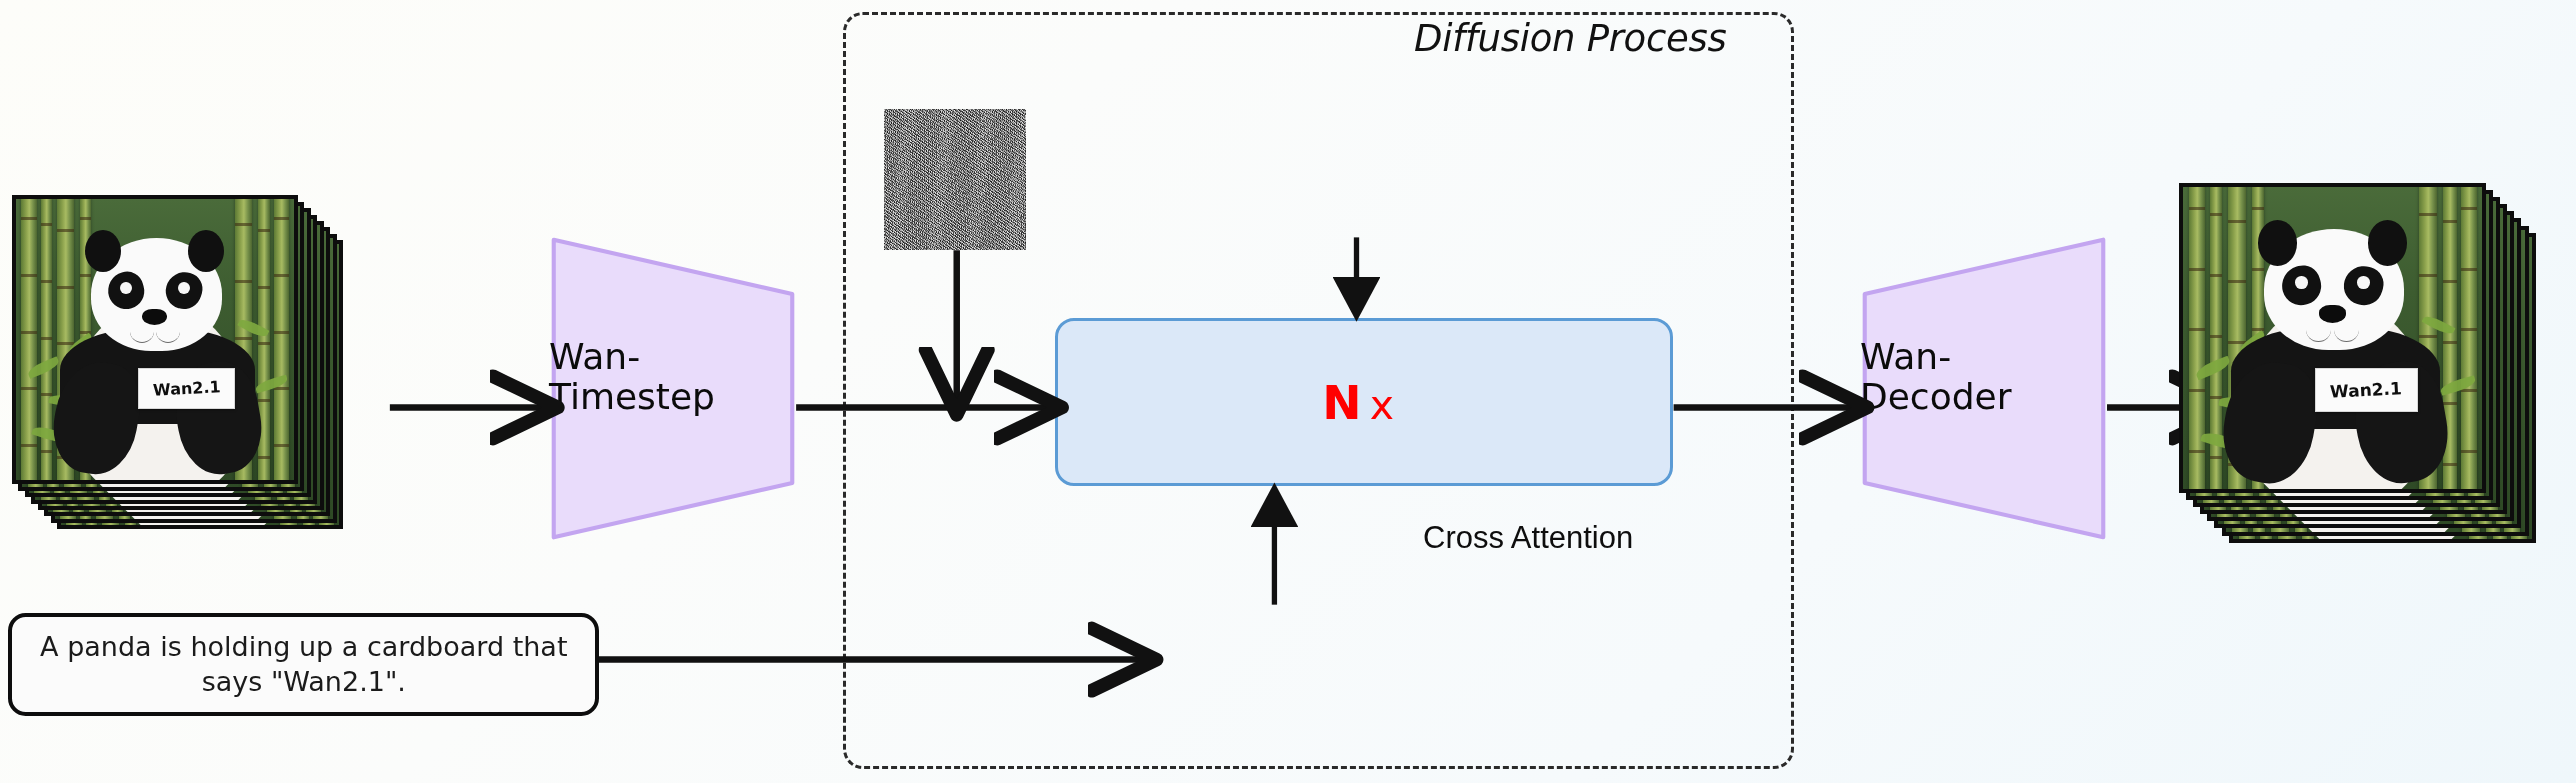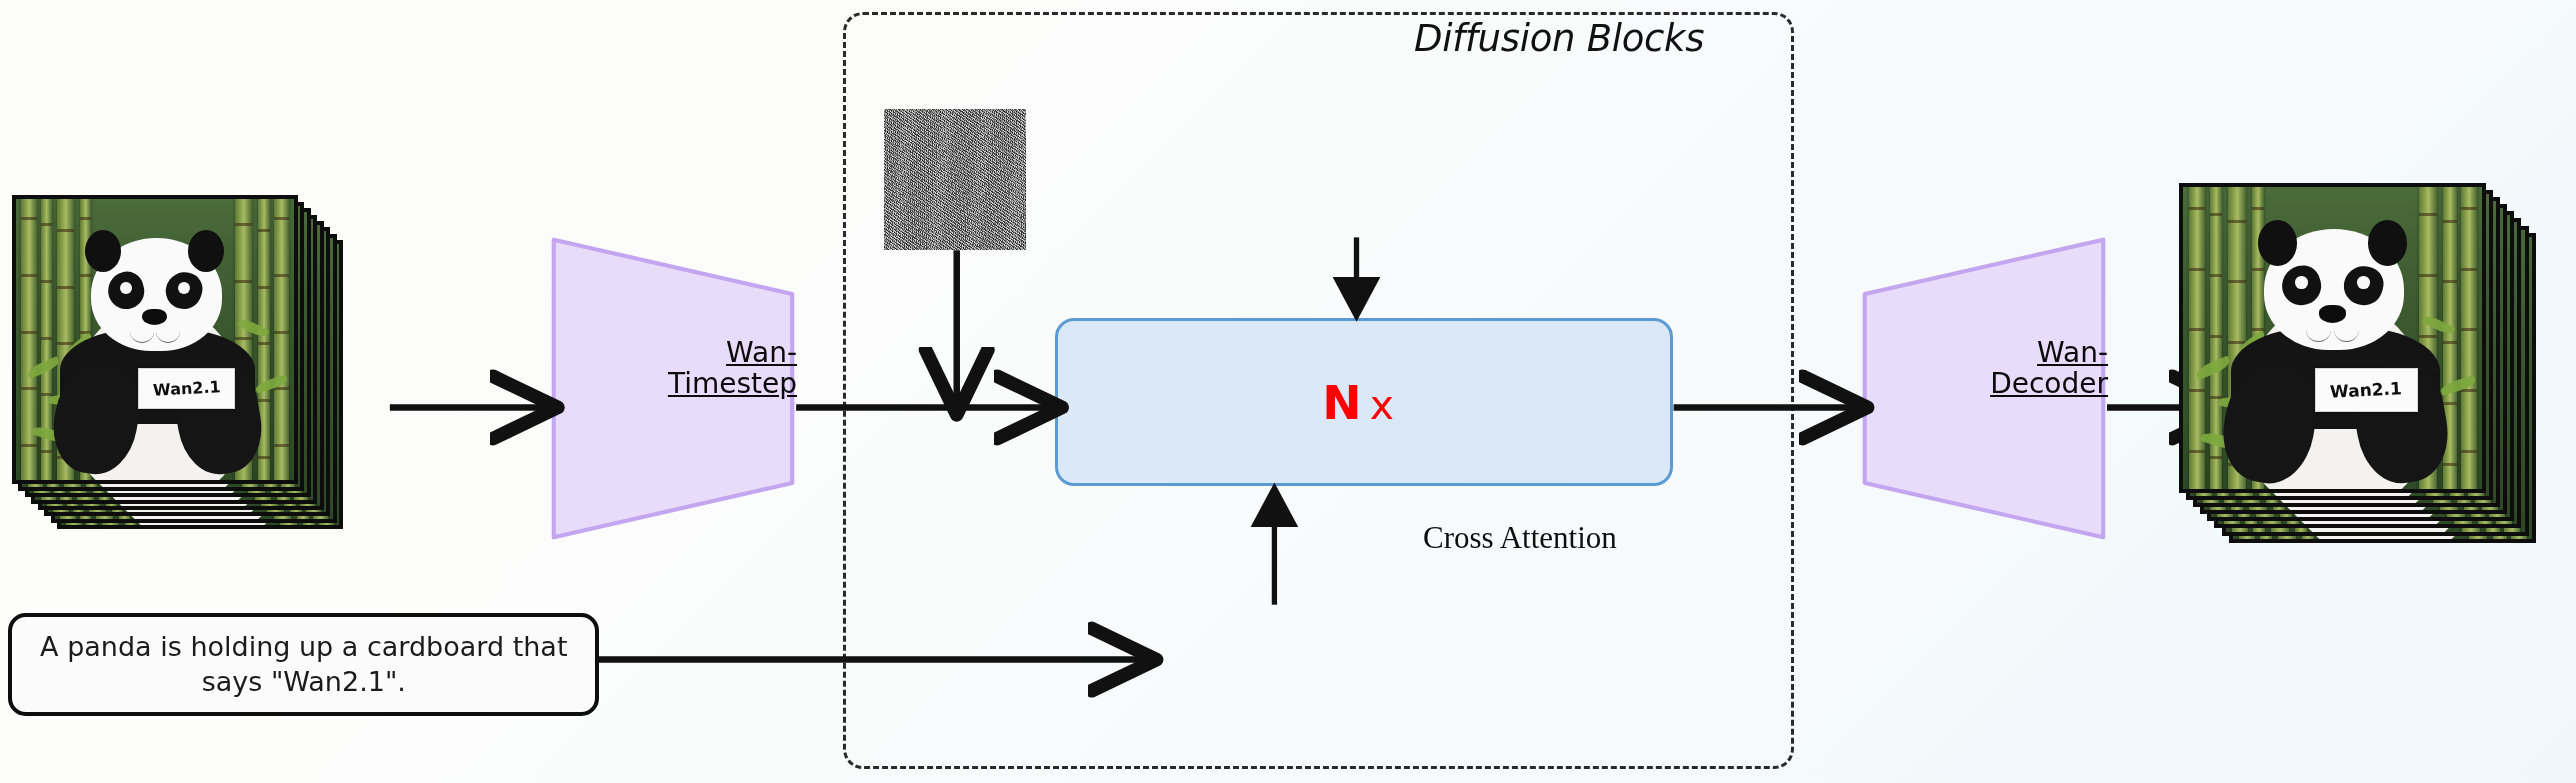--- a/index.html
+++ b/index.html
@@ -113,24 +113,23 @@
       repeating-linear-gradient(79deg, rgba(255,255,255,.38) 0 0.6px, rgba(0,0,0,.4) 0.6px 1.8px),
       repeating-linear-gradient(154deg, rgba(0,0,0,.36) 0 1.2px, rgba(255,255,255,.36) 1.2px 1.8px);
     background-blend-mode:overlay, overlay, soft-light, soft-light;
   }
 
   
   .trap{position:absolute;}
   .trap svg{display:block;}
   .trap-label{
     position:absolute;left:0;right:0;
-    text-align:right;color:#0b0b0b;
-    font-size:28px;line-height:1.12;
+    text-align:left;color:#0b0b0b;
+    font-size:36px;line-height:1.12;
     font-family:"DejaVu Sans", sans-serif;
-    text-decoration:underline;
   }
 
   
   .pbox{
     position:absolute;box-sizing:border-box;
     display:flex;align-items:center;justify-content:center;
     border-radius:15.4px;
   }
   .pbox .lbl{
     font-family:"DejaVu Sans", sans-serif;color:#0b0b0b;
@@ -163,34 +162,34 @@
     display:flex;align-items:center;justify-content:center;
     text-align:center;
   }
   .prompt-text{
     font-family:"DejaVu Sans", sans-serif;font-size:27px;line-height:1.28;color:#1b1b1b;
     padding:0 15.4px;
   }
 
   
   .edge-label{
-    position:absolute;font-family:Liberation Serif, serif;
+    position:absolute;font-family:Liberation Sans, sans-serif;
     font-size:31px;color:#0e0e0e;white-space:nowrap;
   }
 
   
   #arrows{position:absolute;left:0;top:0;width:2576px;height:783px;pointer-events:none;}
 </style>
 </head>
 <body>
 
 <div id="stage">
 
   <div class="diffusion-box"></div>
-  <div class="diffusion-label">Diffusion Blocks</div>
+  <div class="diffusion-label">Diffusion Process</div>
 
   <div class="frame-stack" id="input-stack" style="left:11.8px;top:195px;width:378px;height:366px;">
       <div class="frame" style="width: 286px; height: 289px; left: 45px; top: 45px; z-index: 1;">
         <div class="panda-art">
           <div class="bamboo-bg"></div>
           <div class="bamboo-stalk" style="left: 2%; width: 5.5%;">
             <div class="bamboo-node" style="top: 9%;"></div>
             <div class="bamboo-node" style="top: 28%;"></div>
             <div class="bamboo-node" style="top: 47%;"></div>
             <div class="bamboo-node" style="top: 66%;"></div>

